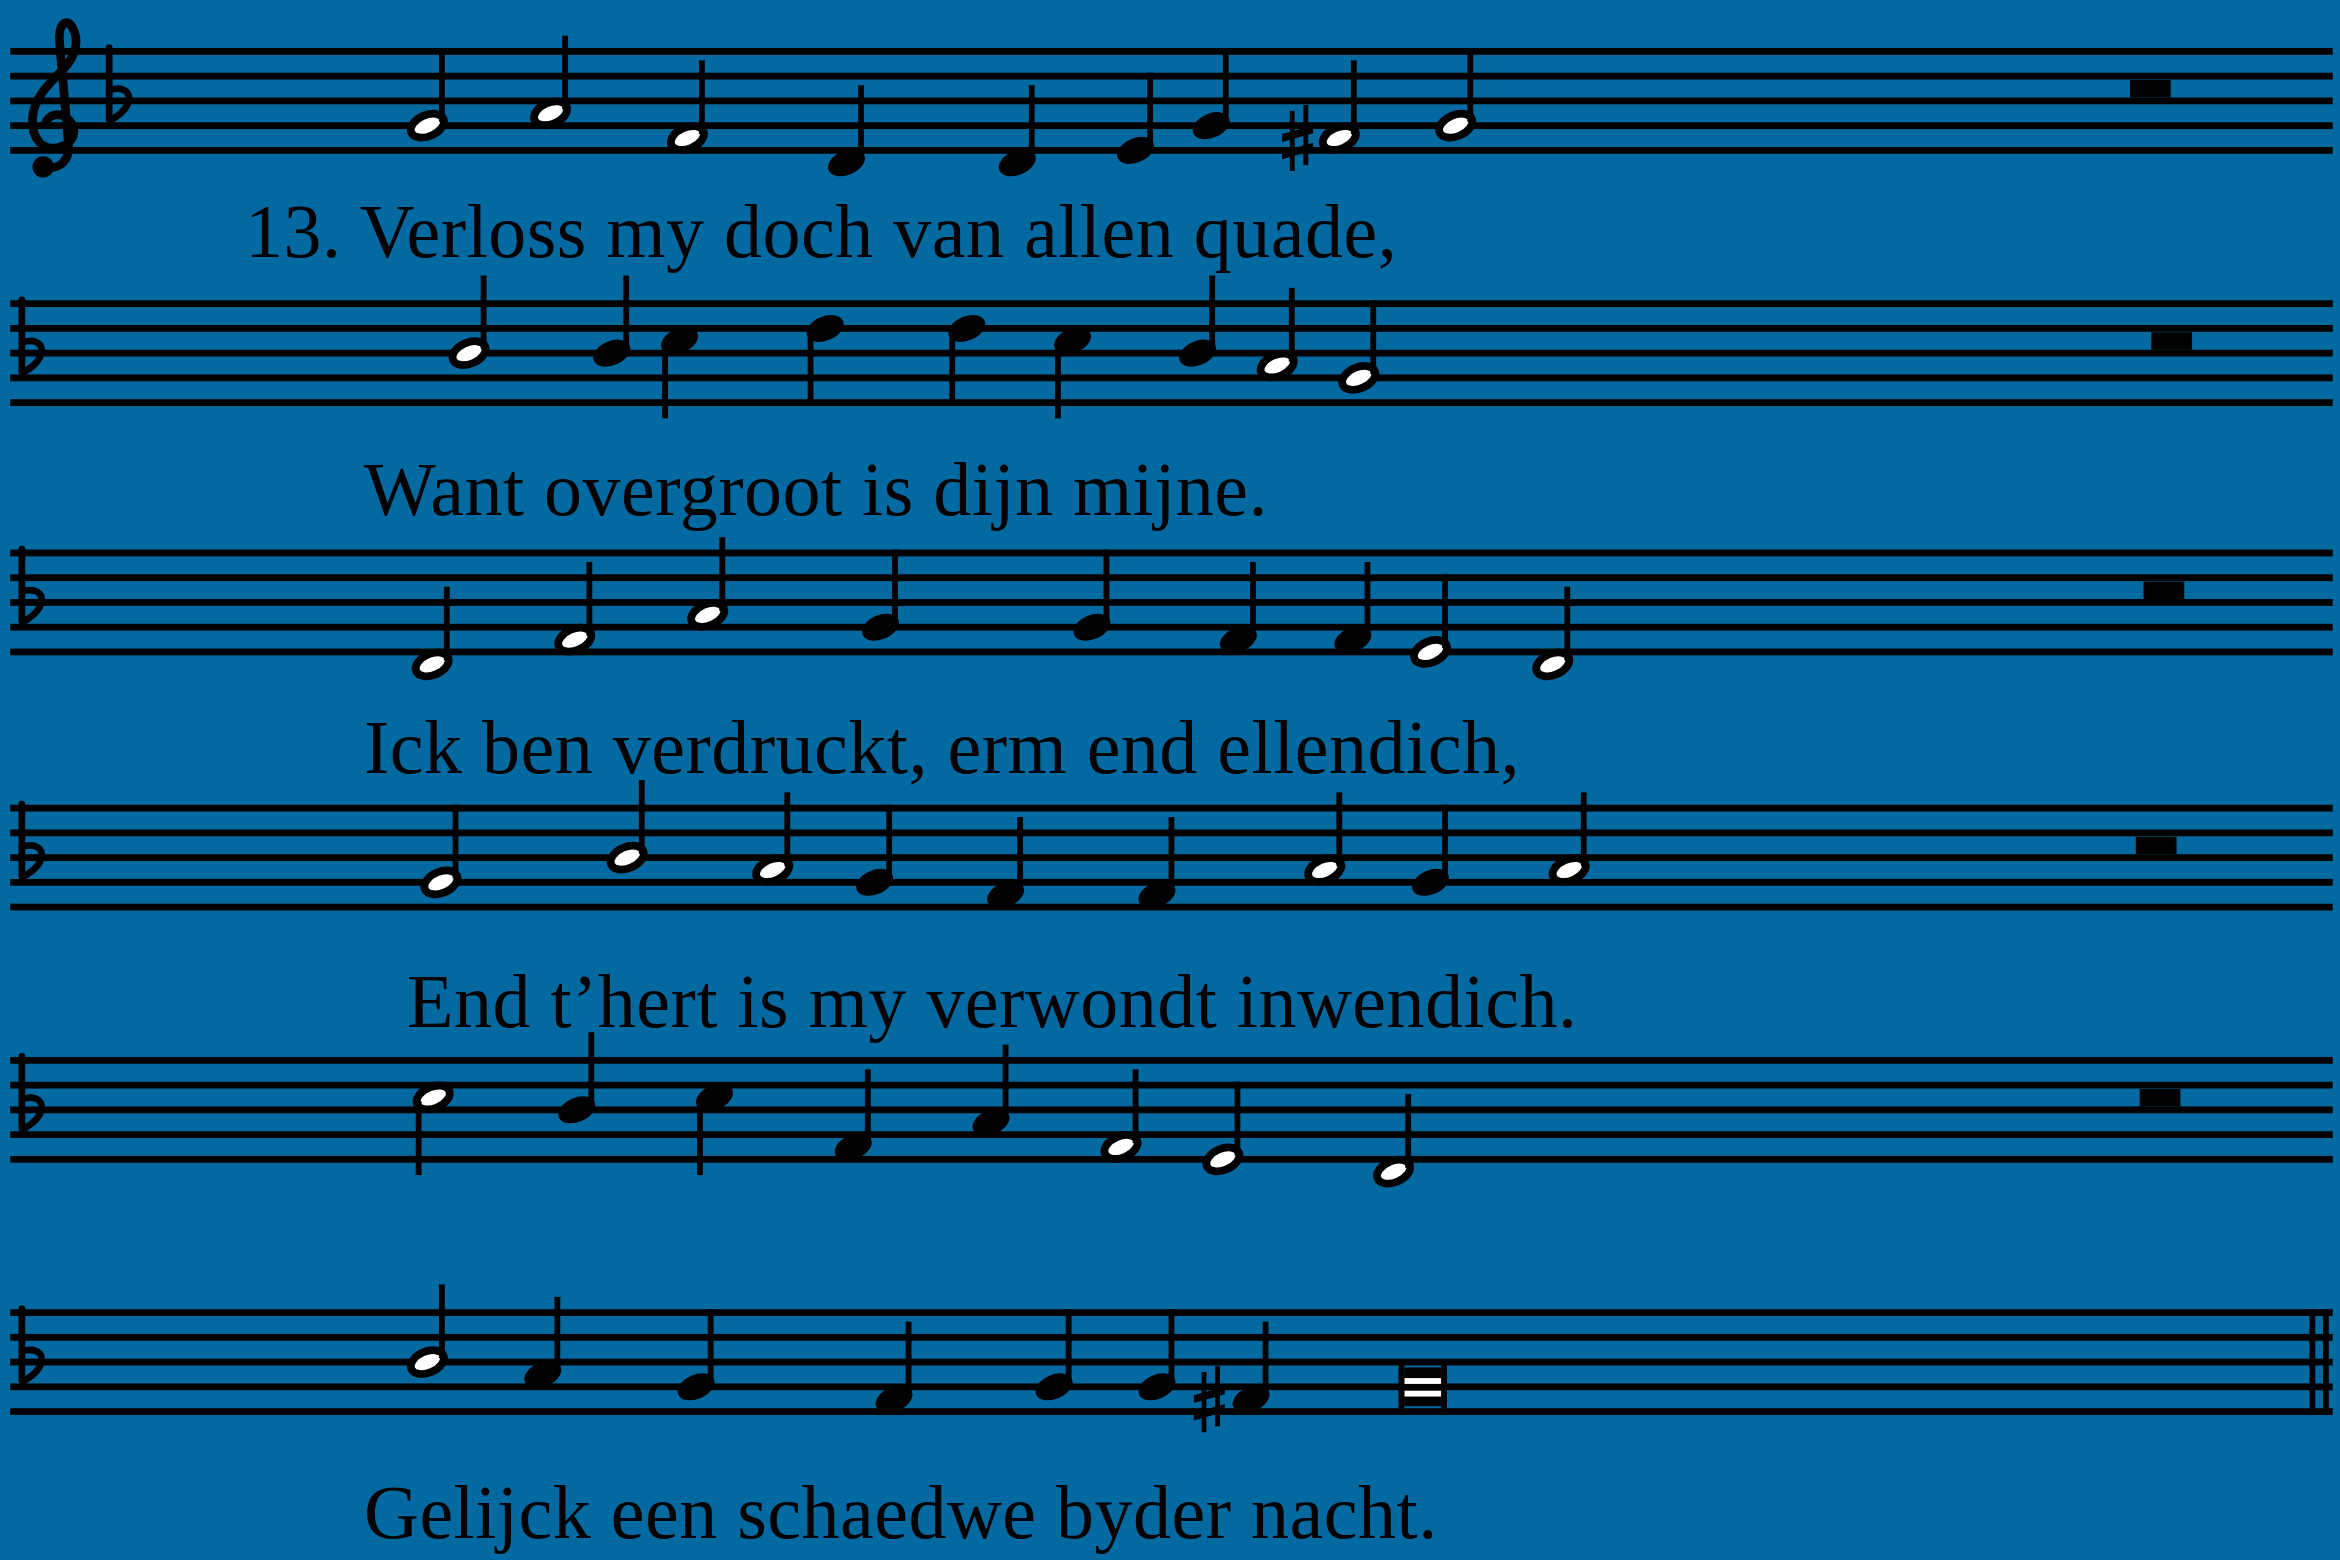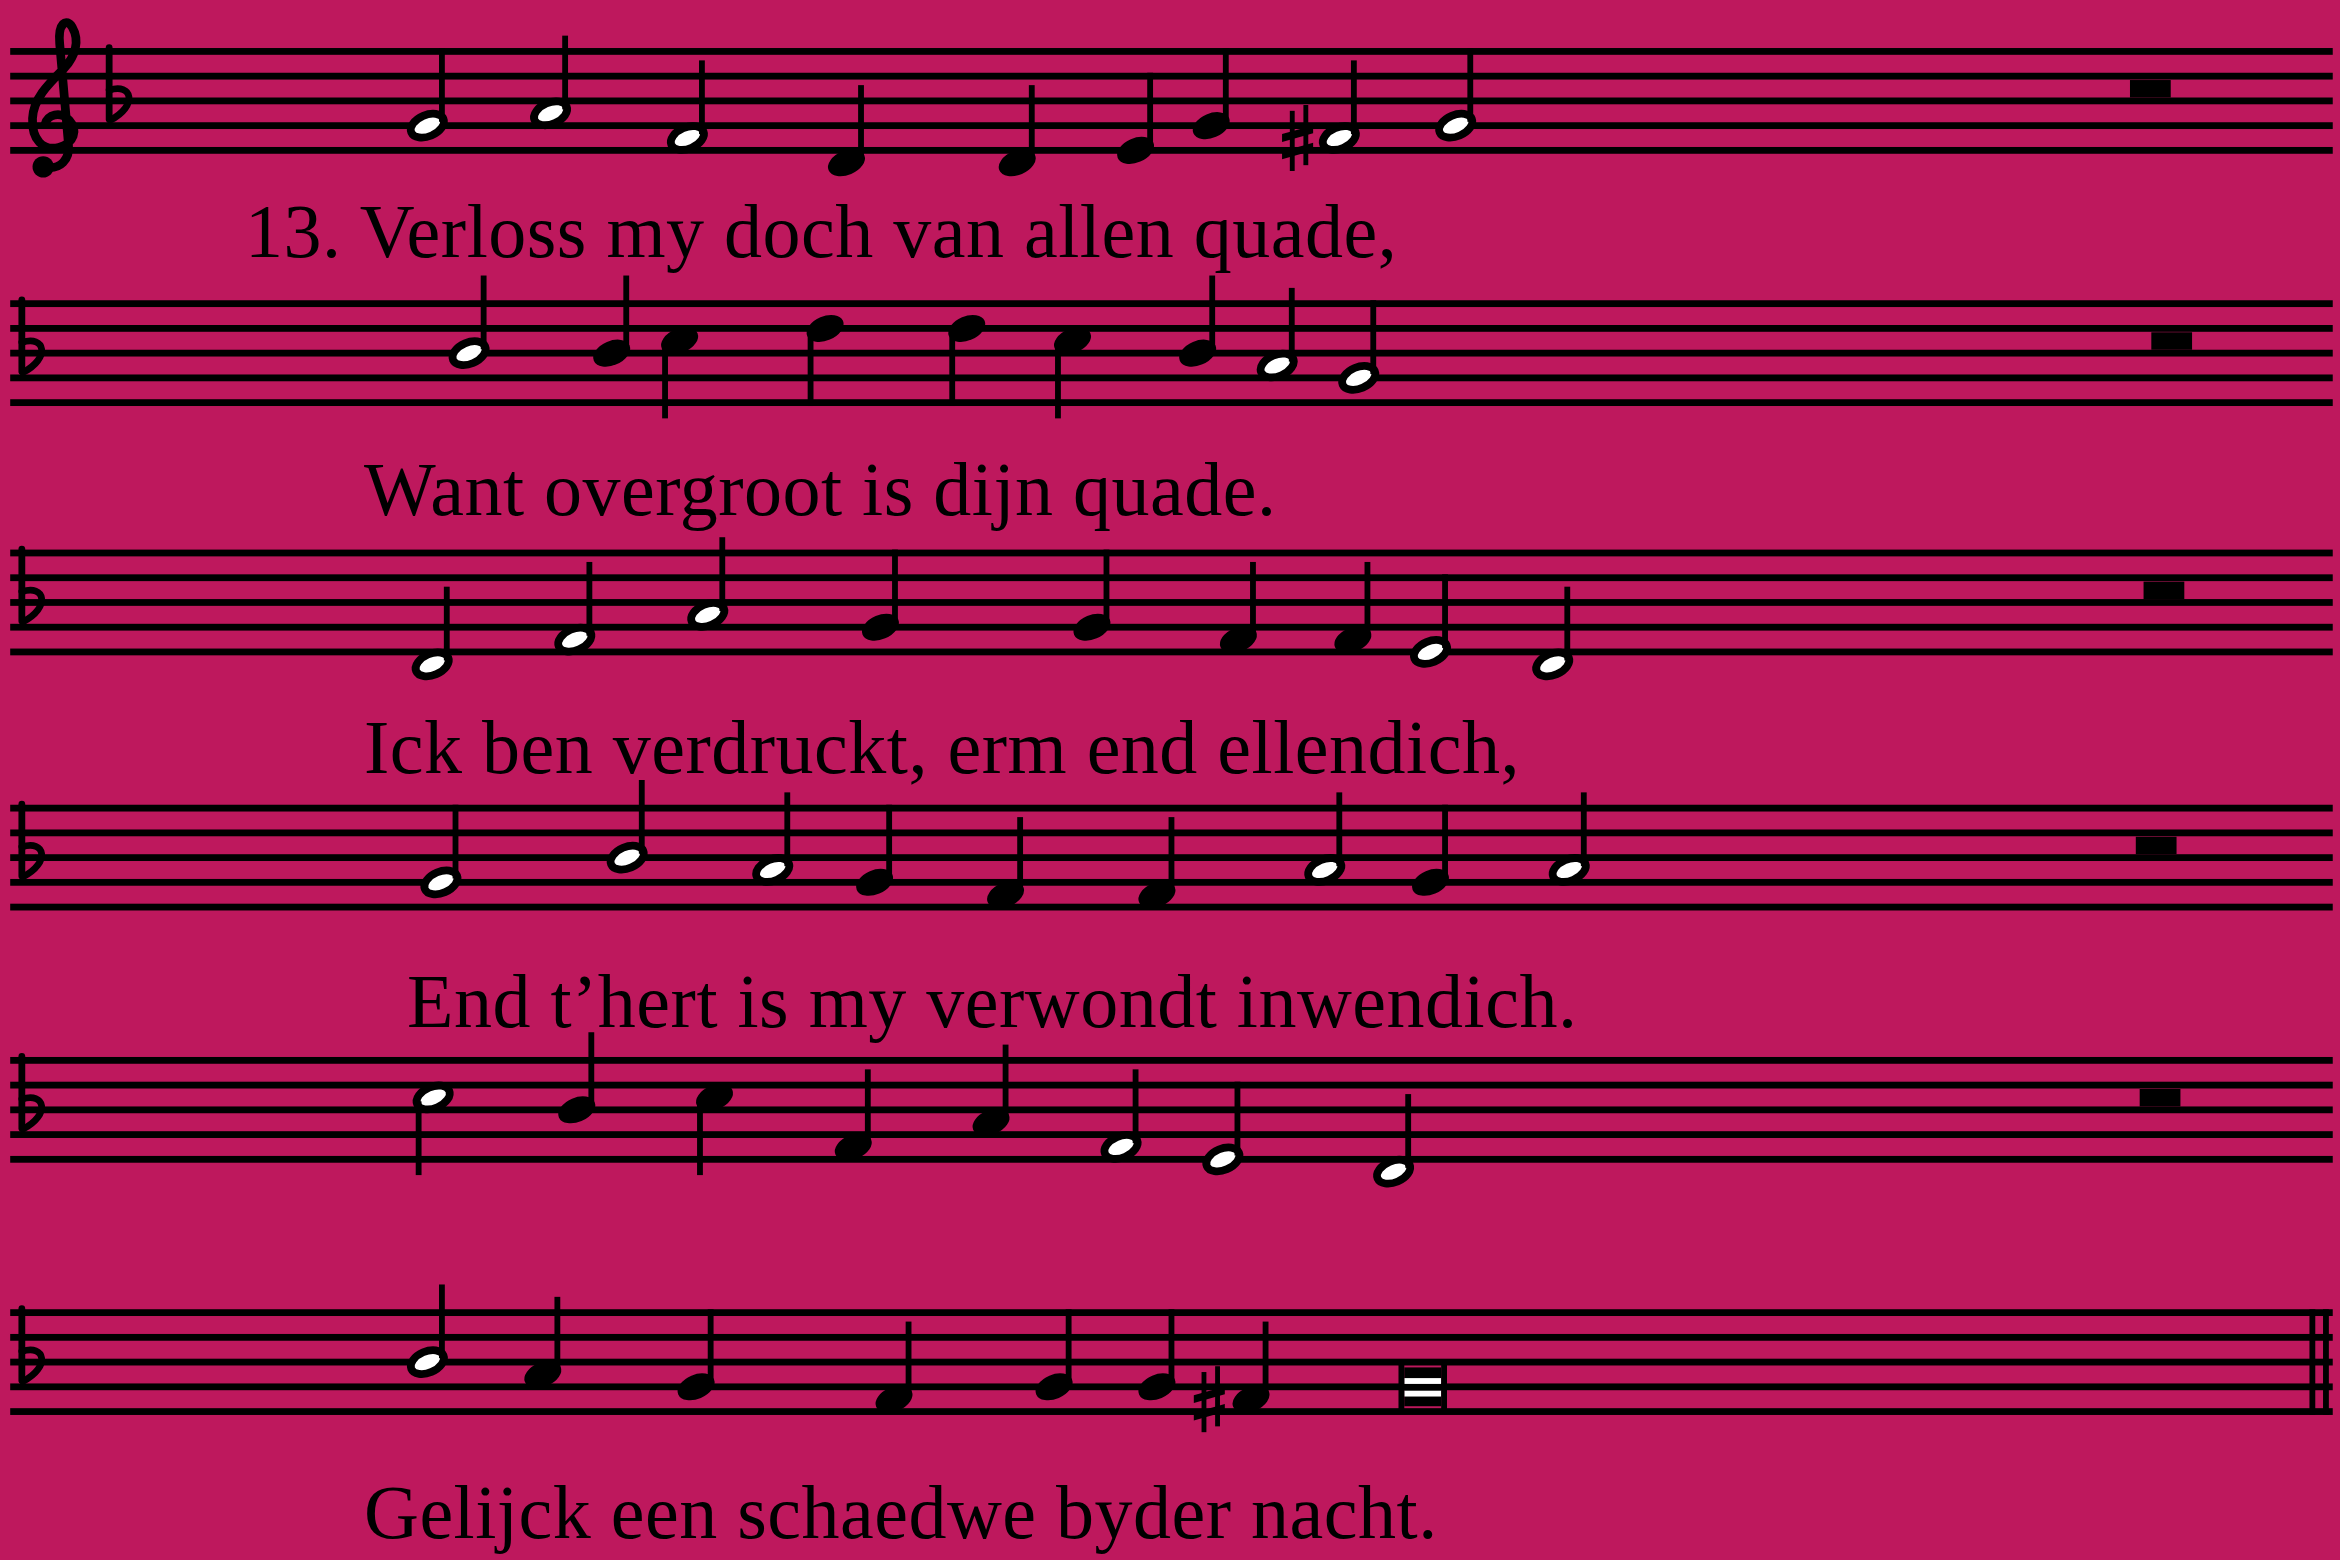--- a/index.html
+++ b/index.html
@@ -1,19 +1,19 @@
 <!DOCTYPE html>
 <html><head>
 <meta charset="utf-8">
 <style>
   html,body{margin:0;padding:0;background:#ffffff;}
   .page{
     position:relative;
     width:2341px;height:1560px;
-    background:#be185d;
+    background:#0369a1;
     overflow:hidden;
     font-family:"Liberation Serif", serif;
   }
   #score-svg{position:absolute;left:0;top:0;width:2341px;height:1560px;}
   .lyric{
     position:absolute;
     font-family:"Liberation Serif", serif;
     font-size:76px;
     line-height:1;
     color:#000000;
@@ -324,18 +324,18 @@
             <rect x="1441" y="1405.5" width="6" height="48" fill="#000000"></rect>
             <rect x="1485" y="1405.5" width="6" height="48" fill="#000000"></rect>
           </g>
         </g>
         <rect x="2380" y="1349.5" width="6" height="109" fill="#000000"></rect>
         <rect x="2394" y="1349.5" width="6" height="109" fill="#000000"></rect>
       </g>
     </svg>
 
   <div class="lyric" style="left: 245px; top: 193px;">13. Verloss my doch van allen quade,</div>
-  <div class="lyric" style="left: 364px; top: 451px;">Want overgroot is dijn quade.</div>
+  <div class="lyric" style="left: 364px; top: 451px;">Want overgroot is dijn mijne.</div>
   <div class="lyric" style="left: 364px; top: 709px; text-align: center;">Ick ben verdruckt, erm end ellendich,</div>
   <div class="lyric" style="left: 372px; top: 963px; margin-left: 35px;">End t’hert is my verwondt inwendich.</div>
   <div class="lyric" style="left: 364px; top: 1474px;">Gelijck een schaedwe byder nacht.</div>
 </div>
 
 
 </body></html>

